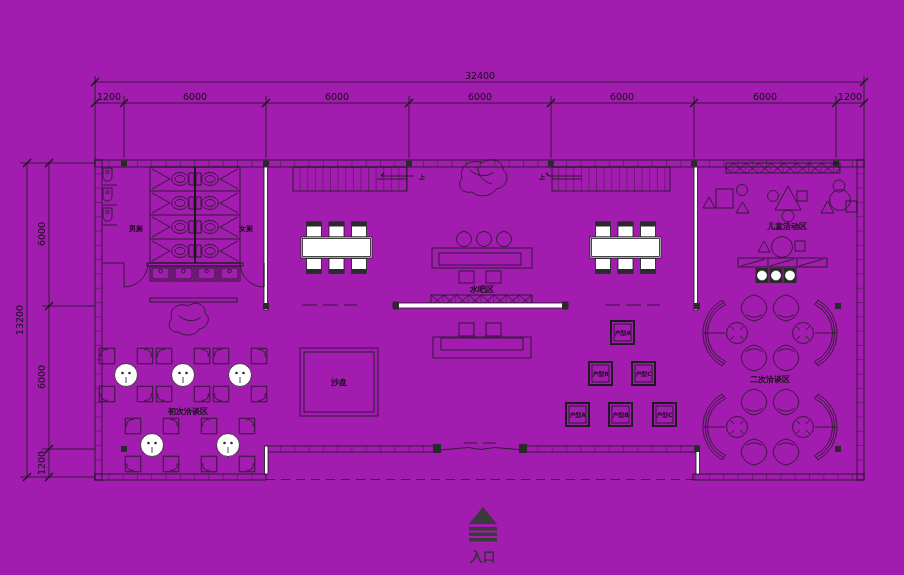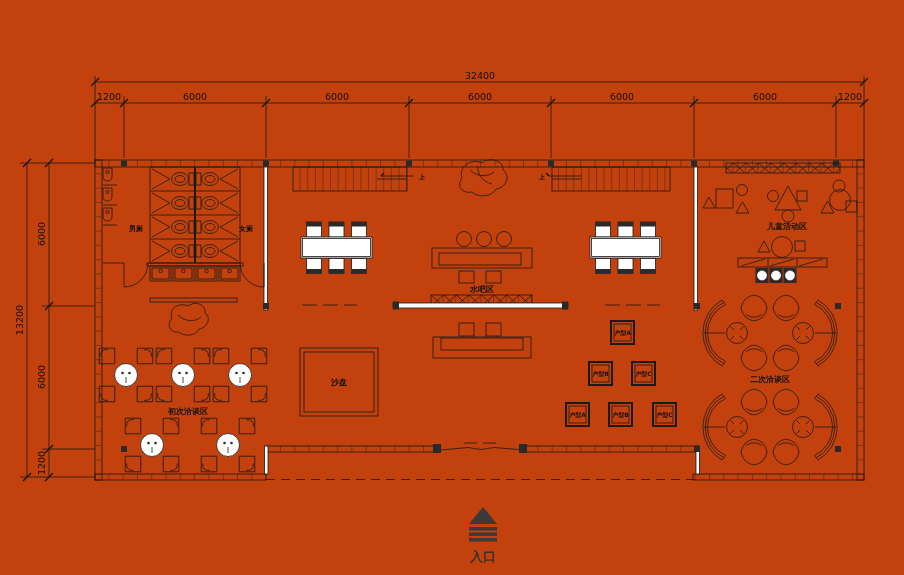--- a/index.html
+++ b/index.html
@@ -1,16 +1,16 @@
 <!DOCTYPE html>
 <html><head>
 <meta charset="utf-8">
 <style>
   html,body{margin:0;padding:0;background:#ffffff;}
-  #stage{position:relative;width:904px;height:575px;background:#c2410c;overflow:hidden;
+  #stage{position:relative;width:904px;height:575px;background:#a21caf;overflow:hidden;
          font-family:"DejaVu Sans",sans-serif;}
   #plan :is(path,line,rect,circle,ellipse,polyline,polygon){stroke:#1a1a1a;stroke-width:.8;fill:none;}
   #plan .wallH{fill:url(#tH);}
   #plan .wallV{fill:url(#tV);}
   #plan .stair{fill:url(#stp);}
   #plan .xh{fill:url(#xhp);}
   #plan .white{fill:#ffffff;}
   #plan .filled{fill:#2a2a2a;stroke:none;}
   #plan .dk{fill:#3a3a3a;stroke:none;}
   #plan .thick{stroke-width:2;}

